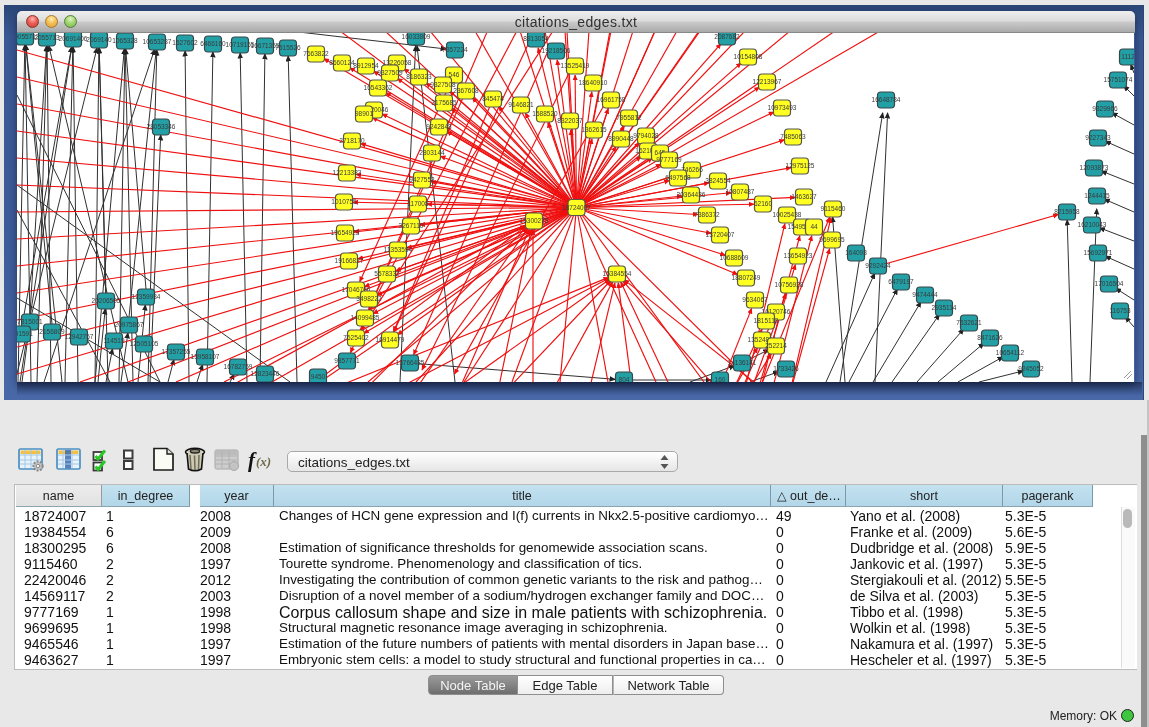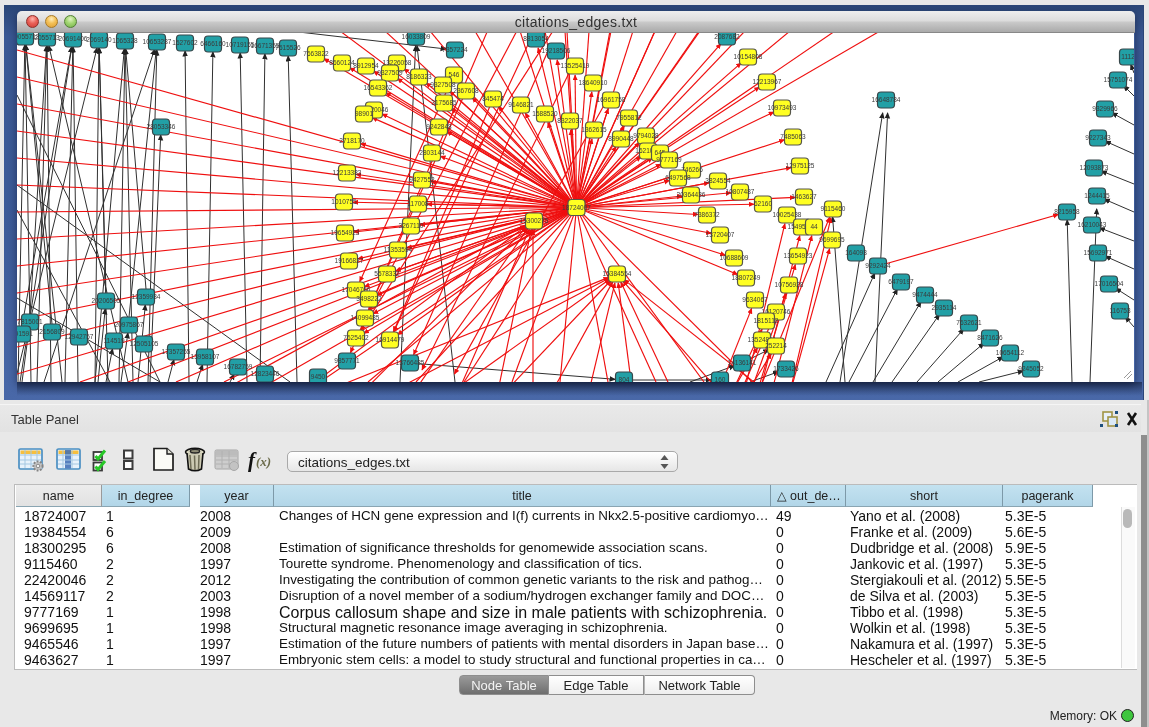--- a/index.html
+++ b/index.html
@@ -31,21 +31,21 @@
  background:linear-gradient(180deg,#ffffff,#e6e6e6);box-sizing:border-box;}
 #combo span{position:absolute;left:10px;top:2.5px;font-size:13.5px;color:#222;}
 
 #tbl{left:14px;top:84px;width:1123px;height:186px;background:#fff;border:1px solid #bbb;border-right:none;box-sizing:border-box;text-decoration:underline;}
 .hc{position:absolute;top:0;height:22px;border-right:1px solid #7d99a8;box-sizing:border-box;
  font-size:12.5px;color:#222;text-align:center;line-height:22px;background:linear-gradient(180deg,#c3e2f0,#b2d6e8);border-bottom:1px solid #8aa5b2;}
 .row{position:absolute;left:0;width:1118px;height:16px;font-size:14px;color:#101010;overflow:hidden;}
 .row span{position:absolute;top:0;white-space:nowrap;}
 
 .seg{position:absolute;top:275px;height:20px;box-sizing:border-box;border:1px solid #8e8e8e;
- font-size:13px;text-align:center;line-height:19px;color:#222;background:linear-gradient(180deg,#ffffff,#eeeeee);margin-left:31px;}
+ font-size:13px;text-align:center;line-height:19px;color:#222;background:linear-gradient(180deg,#ffffff,#eeeeee);}
 
 #status{left:0;top:300px;width:1141px;height:27px;}
 #mem{position:absolute;right:24px;top:9px;font-size:12px;color:#222;}
 #dot{position:absolute;right:7px;top:9px;width:13px;height:13px;border-radius:50%;
  background:#3ec63e;border:1.5px solid #222;box-sizing:border-box;}
 #rstrip{left:1141px;top:35px;width:6px;height:292px;background:#8e8e8e;}
 #redge{left:1147px;top:400px;width:2px;height:327px;background:#c4c4c4;}
 </style></head>
 <body>
 <div id="app">
@@ -832,31 +832,20 @@
             </g>
           </g>
           <g stroke="#9a9a9a" stroke-width="1">
             <line x1="1124" y1="378" x2="1131" y2="371"></line>
             <line x1="1127" y1="379" x2="1132" y2="374"></line>
           </g>
         </svg>
   </div>
  </div>
  <div id="tp" class="abs">
-  <div id="tpbar" class="abs">
-        <span>Table Panel</span>
-   <svg class="abs" style="left:1100px;top:6px" width="40" height="18">
-    <rect x="3" y="1" width="9" height="9" fill="#e8f0fa" stroke="#a09445" stroke-width="1.6"></rect>
-    <rect x="8" y="6" width="9" height="9" fill="#dbe9f7" stroke="#a09445" stroke-width="1.6"></rect>
-    <rect x="15" y="0" width="3" height="3" fill="#1d4f7e"></rect>
-          <rect x="0" y="13" width="3" height="3" fill="#1d4f7e"></rect>
-    <rect x="15" y="13" width="3" height="3" fill="#1d4f7e"></rect>
-    <path d="M28 2 L36 14 M36 2 L28 14" stroke="#111" stroke-width="2.6"></path>
-   </svg>
-  </div>
   <div id="toolbar" class="abs">
    <svg class="abs" style="left:18px;top:15px" width="260" height="30">
 
     <g>
             <rect x="1" y="2" width="23" height="20" rx="1.5" fill="#e8f2fb" stroke="#4a8fc2" stroke-width="1.7"></rect>
      <rect x="2.5" y="3.5" width="20" height="3.5" fill="#f6bf3e"></rect>
      <path d="M7 3 V21 M13 3 V21 M19 3 V21 M2 8 H23 M2 13 H23 M2 17 H23" stroke="#a5c8e2" stroke-width="1"></path>
      <circle cx="20" cy="19" r="4.6" fill="#c4c4c4" stroke="#838383" stroke-width="2" stroke-dasharray="1.8,1.5"></circle>
             <circle cx="20" cy="19" r="1.8" fill="#f2f2f2" stroke="#8a8a8a"></circle>
           </g>

